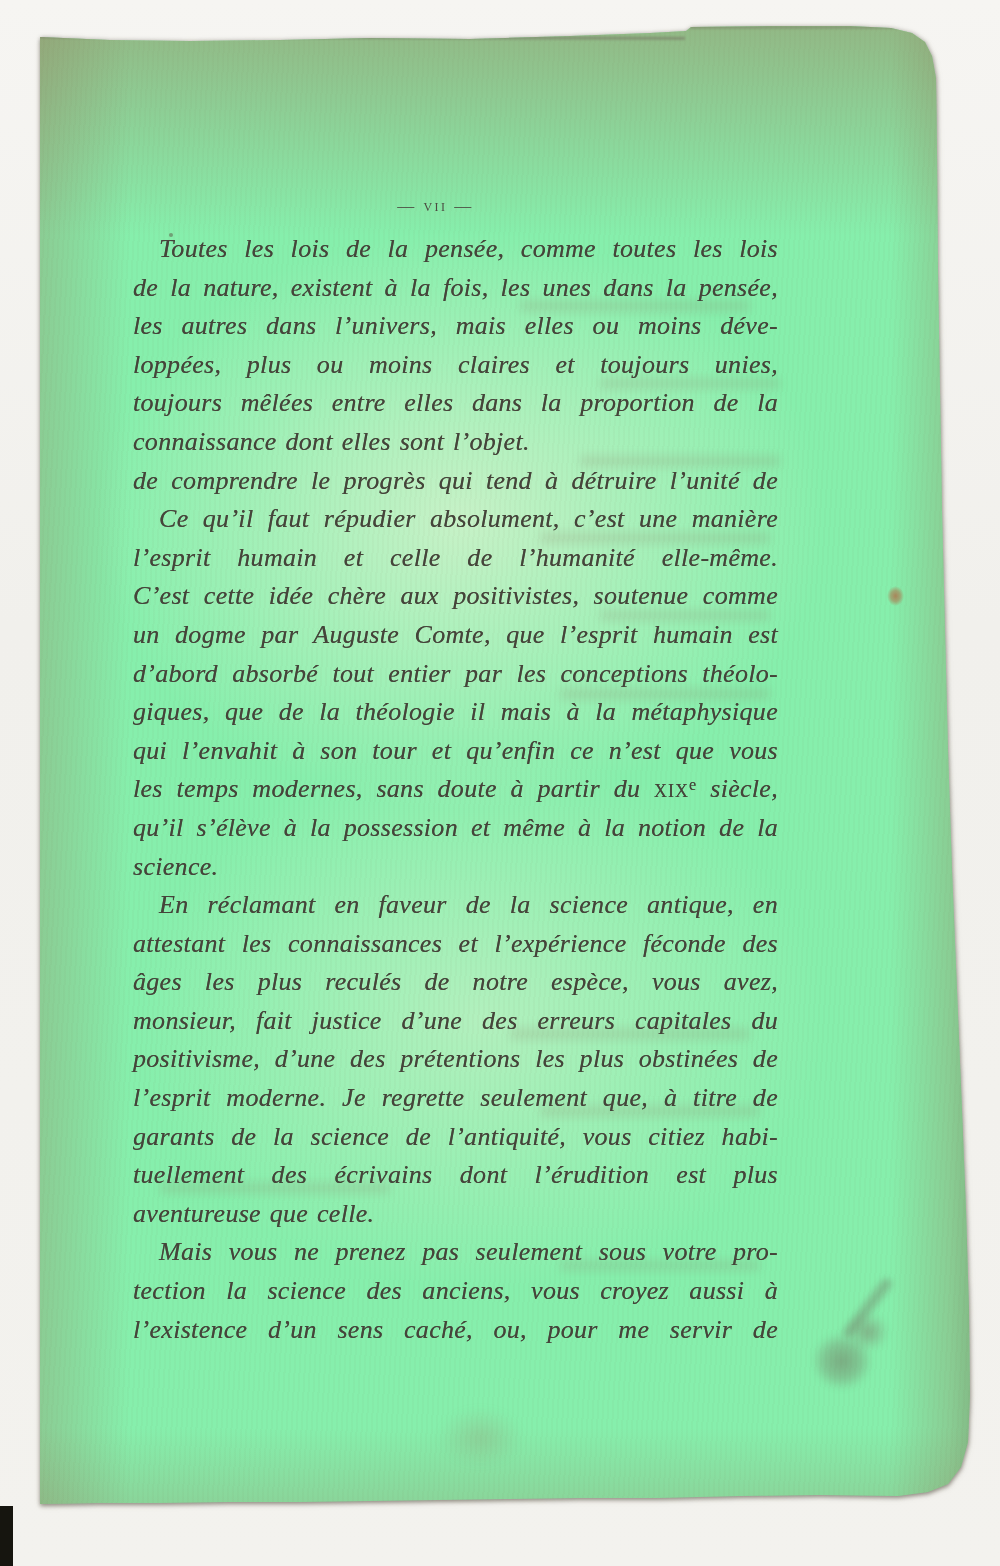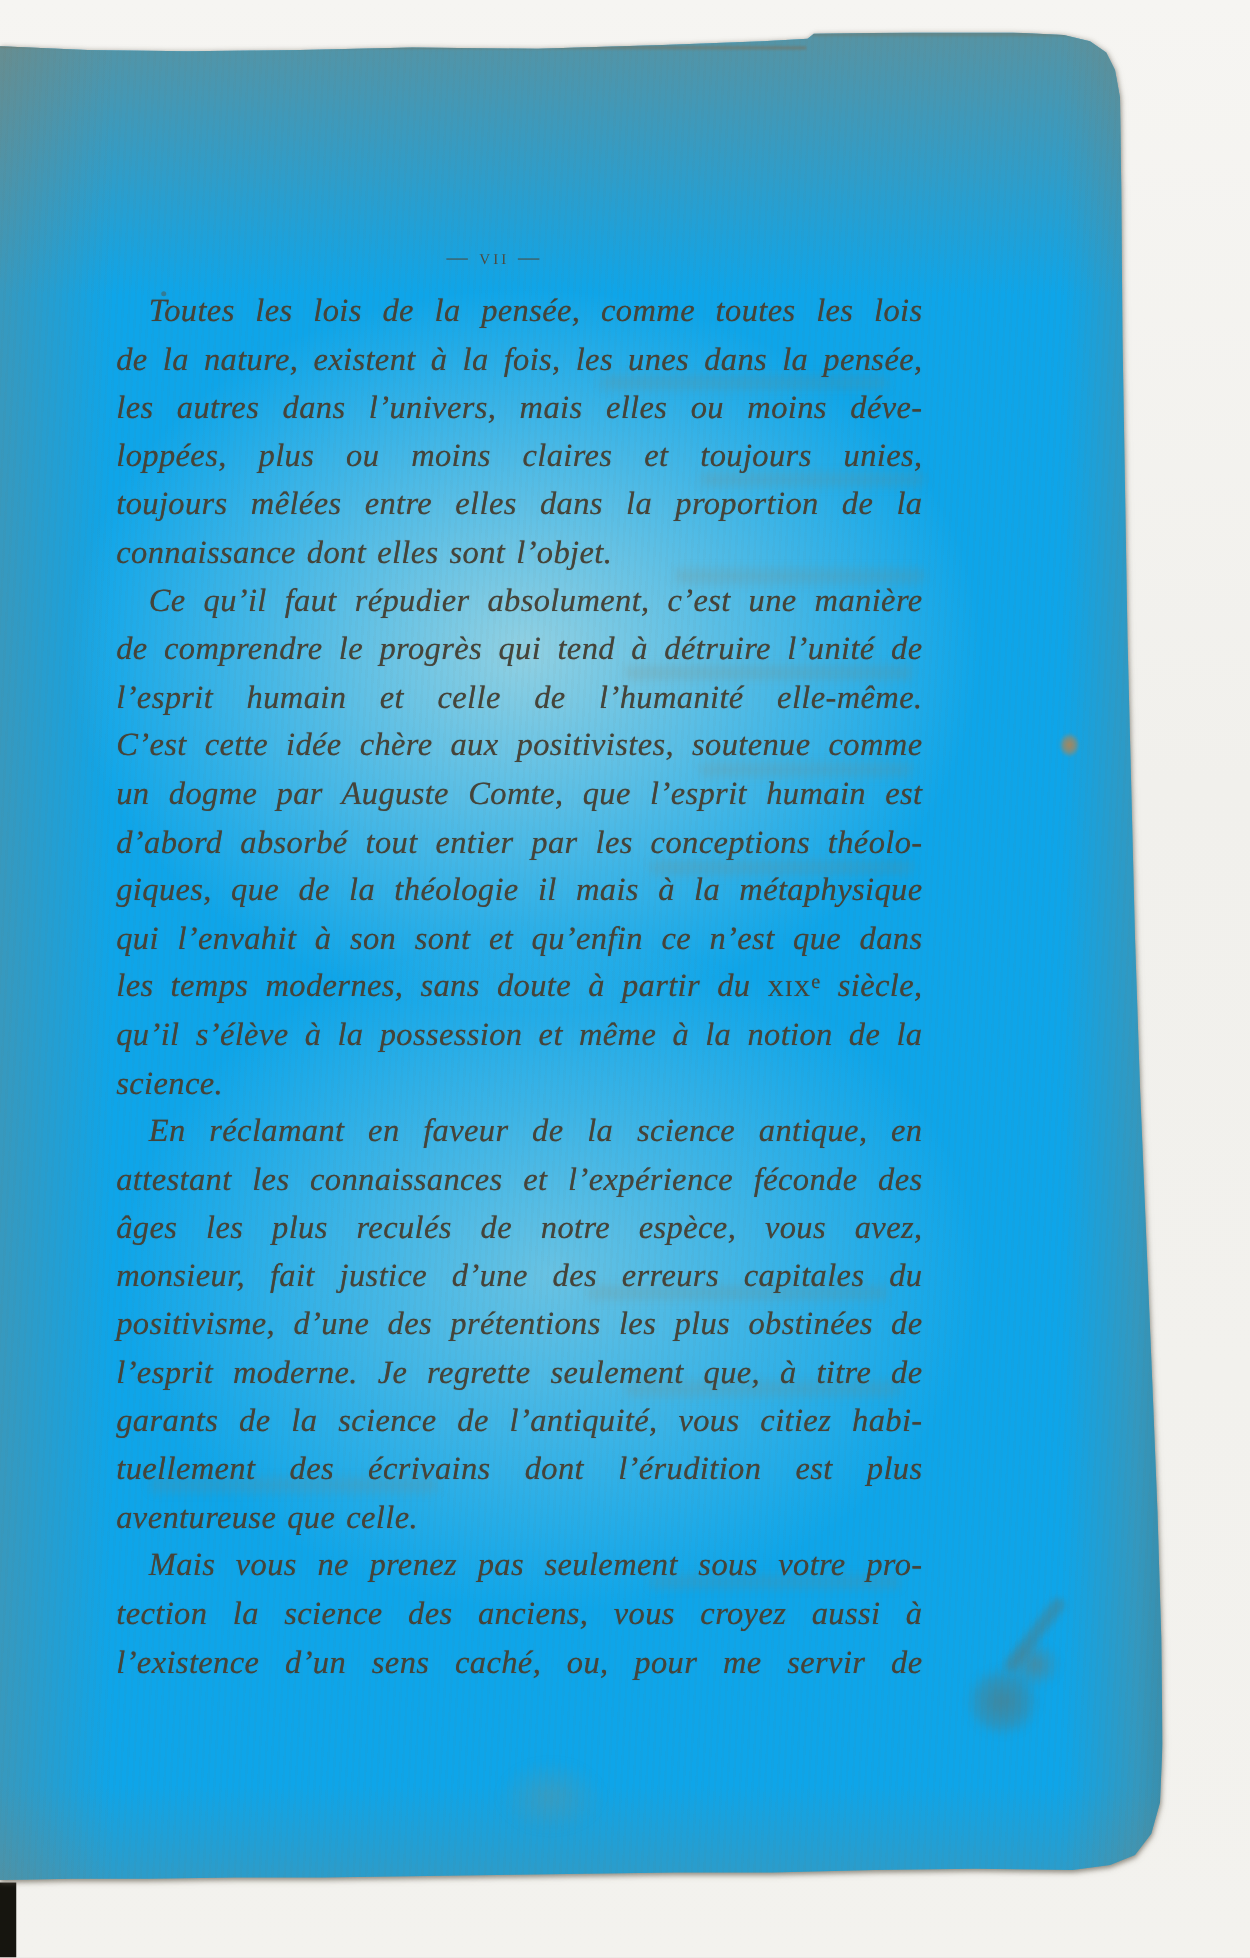--- a/index.html
+++ b/index.html
@@ -4,29 +4,29 @@
 <style>
   html,body{margin:0;padding:0;background:#e9e8e4;}
   .scan{position:relative;width:1000px;height:1566px;overflow:hidden;
         font-family:"Liberation Serif",serif;}
   .backdrop{position:absolute;inset:0;
         background:linear-gradient(180deg,#f6f5f2 0%,#f1f0ec 40%,#f3f2ee 100%);}
   .black-strip{position:absolute;left:0;top:1506px;width:13px;height:60px;background:#16150f;}
 
   .page-wrap{position:absolute;inset:0;
         filter:drop-shadow(0 2px 2px rgba(95,90,75,0.55)) drop-shadow(1px 0 2px rgba(95,90,75,0.30));}
-  .page{position:absolute;inset:0;background:#0ea5e9;
+  .page{position:absolute;inset:0;background:#86efac;
         clip-path:polygon(0px 37px,70px 40px,150px 41px,240px 40px,330px 38px,430px 39px,
           530px 36px,610px 33px,646px 31px,651px 27px,730px 26px,810px 26px,851px 28px,
           872px 33px,885px 42px,892px 56px,896px 78px,897px 150px,898px 270px,900px 390px,
           902px 510px,905px 630px,908px 750px,912px 870px,917px 990px,922px 1110px,
           926px 1210px,929px 1310px,930px 1395px,928px 1442px,921px 1467px,908px 1484px,
           888px 1492px,858px 1496px,780px 1495px,700px 1496px,618px 1498px,540px 1498px,
           468px 1499px,398px 1500px,328px 1501px,258px 1502px,188px 1502px,118px 1503px,
-          58px 1503px,0px 1504px);}
+          58px 1503px,0px 1504px);margin-left:40px;}
   .grain{position:absolute;inset:0;
         background:repeating-linear-gradient(93deg,rgba(120,100,70,0.035) 0 2px,rgba(0,0,0,0) 2px 5px);}
   .tshade{position:absolute;left:0;top:26px;width:940px;height:210px;
         background:linear-gradient(180deg,rgba(158,130,95,0.50),rgba(158,130,95,0));}
   .lshade{position:absolute;left:0;top:26px;width:90px;height:1480px;
         background:linear-gradient(90deg,rgba(150,125,92,0.30),rgba(150,125,92,0));}
   .rshade{position:absolute;left:850px;top:26px;width:85px;height:1478px;
         background:linear-gradient(90deg,rgba(146,120,86,0) 0%,rgba(146,120,86,0.28) 70%,rgba(125,102,72,0.40) 100%);}
   .bshade{position:absolute;left:0;top:1428px;width:935px;height:78px;
         background:linear-gradient(180deg,rgba(150,125,92,0),rgba(150,125,92,0.24));}
@@ -103,28 +103,28 @@
       <div class="speck" style="left:925px;top:955px;width:5px;height:4px;opacity:.7;"></div>
 
       <div class="header">— vii —</div>
       <div class="text-block">
           <div class="line first">Toutes les lois de la pensée, comme toutes les lois</div>
           <div class="line">de la nature, existent à la fois, les unes dans la pensée,</div>
           <div class="line">les autres dans l’univers, mais elles ou moins déve-</div>
           <div class="line">loppées, plus ou moins claires et toujours unies,</div>
           <div class="line">toujours mêlées entre elles dans la proportion de la</div>
           <div class="line last">connaissance dont elles sont l’objet.</div>
+          <div class="line">de comprendre le progrès qui tend à détruire l’unité de</div>
           <div class="line first">Ce qu’il faut répudier absolument, c’est une manière</div>
-          <div class="line">de comprendre le progrès qui tend à détruire l’unité de</div>
           <div class="line">l’esprit humain et celle de l’humanité elle-même.</div>
           <div class="line">C’est cette idée chère aux positivistes, soutenue comme</div>
           <div class="line">un dogme par Auguste Comte, que l’esprit humain est</div>
           <div class="line">d’abord absorbé tout entier par les conceptions théolo-</div>
           <div class="line">giques, que de la théologie il mais à la métaphysique</div>
-          <div class="line">qui l’envahit à son sont et qu’enfin ce n’est que dans</div>
+          <div class="line">qui l’envahit à son tour et qu’enfin ce n’est que vous</div>
           <div class="line">les temps modernes, sans doute à partir du <span class="sc">xix</span><span class="sup">e</span> siècle,</div>
           <div class="line">qu’il s’élève à la possession et même à la notion de la</div>
           <div class="line last">science.</div>
           <div class="line first">En réclamant en faveur de la science antique, en</div>
           <div class="line">attestant les connaissances et l’expérience féconde des</div>
           <div class="line">âges les plus reculés de notre espèce, vous avez,</div>
           <div class="line">monsieur, fait justice d’une des erreurs capitales du</div>
           <div class="line">positivisme, d’une des prétentions les plus obstinées de</div>
           <div class="line">l’esprit moderne. Je regrette seulement que, à titre de</div>
           <div class="line">garants de la science de l’antiquité, vous citiez habi-</div>

